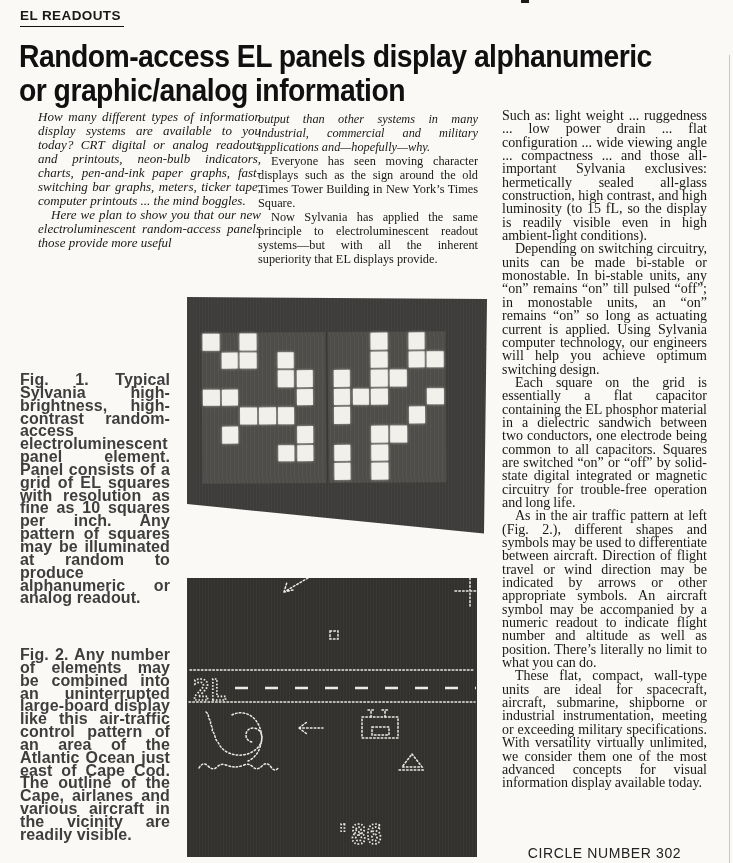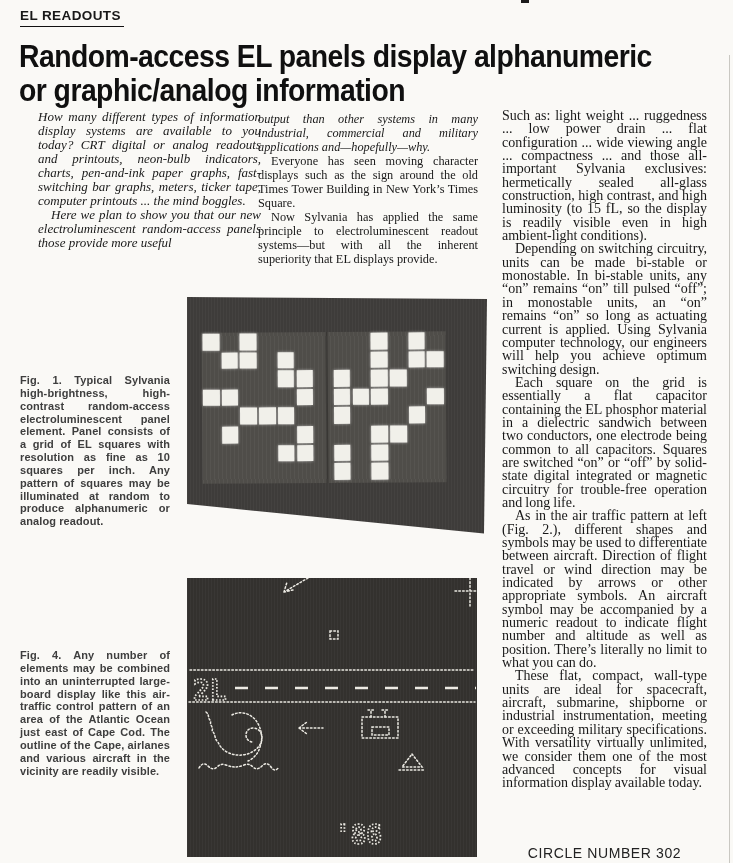--- a/index.html
+++ b/index.html
@@ -26,21 +26,21 @@
   .col { position:absolute; text-align:justify; }
   .col p { margin:0; }
   .col p.ind { text-indent:13px; }
   .col1 { left:38px;  top:110px; width:223px; font-size:13px; line-height:14.05px; font-style:italic; }
   .col2 { left:258px; top:112px; width:220px; font-size:12.3px; line-height:14.05px; }
   .col2 .cont { font-style:italic; }
   .col3 { left:502px; top:109px; width:205px; font-size:14px; line-height:13.35px; height:737px; overflow:hidden; word-spacing:-0.4px; }
   .caption {
     position:absolute; left:20px; width:150px;
     font-family:"Liberation Sans", sans-serif;
-    font-weight:bold; font-size:11px; line-height:12.85px;
+    font-weight:bold; font-size:16px; line-height:12.85px;
     color:#3e3e3e; text-align:justify; letter-spacing:.1px;
   }
   .caption1 { top:374px; }
   .caption2 { top:649px; }
 
   .fig1 {
     position:absolute; left:187px; top:297px; width:300px; height:238px;
     background:var(--panel1,#3e3c3a);
     background-image:repeating-linear-gradient(90deg, rgba(255,255,255,.03) 0 1px, transparent 1px 3px);
     clip-path:polygon(0 0, 100% 0.8%, 99% 99.4%, 0 87%);
@@ -99,21 +99,21 @@
 
   <div class="col col3">
     <p>Such as: light weight ... ruggedness ... low power drain ... flat configuration ... wide viewing angle ... compactness ... and those all-important Sylvania exclusives: hermetically sealed all-glass construction, high contrast, and high luminosity (to 15 fL, so the display is readily visible even in high ambient-light conditions).</p>
     <p class="ind">Depending on switching circuitry, units can be made bi-stable or monostable. In bi-stable units, any “on” remains “on” till pulsed “off”; in monostable units, an “on” remains “on” so long as actuating current is applied. Using Sylvania computer technology, our engineers will help you achieve optimum switching design.</p>
     <p class="ind">Each square on the grid is essentially a flat capacitor containing the EL phosphor material in a dielectric sandwich between two conductors, one electrode being common to all capacitors. Squares are switched “on” or “off” by solid-state digital integrated or magnetic circuitry for trouble-free operation and long life.</p>
     <p class="ind">As in the air traffic pattern at left (Fig. 2.), different shapes and symbols may be used to differentiate between aircraft. Direction of flight travel or wind direction may be indicated by arrows or other appropriate symbols. An aircraft symbol may be accompanied by a numeric readout to indicate flight number and altitude as well as position. There’s literally no limit to what you can do.</p>
     <p class="ind">These flat, compact, wall-type units are ideal for spacecraft, aircraft, submarine, shipborne or industrial instrumentation, meeting or exceeding military specifications. With versatility virtually unlimited, we consider them one of the most advanced concepts for visual information display available today.</p>
   </div>
 
   <div class="caption caption1">Fig. 1. Typical Sylvania high-brightness, high-contrast random-access electroluminescent panel element. Panel consists of a grid of EL squares with resolution as fine as 10 squares per inch. Any pattern of squares may be illuminated at random to produce alphanumeric or analog readout.</div>
-  <div class="caption caption2">Fig. 4. Any number of elements may be combined into an uninterrupted large-board display like this air-traffic control pattern of an area of the Atlantic Ocean just east of Cape Cod. The outline of the Cape, airlanes and various aircraft in the vicinity are readily visible.</div>
+  <div class="caption caption2">Fig. 2. Any number of elements may be combined into an uninterrupted large-board display like this air-traffic control pattern of an area of the Atlantic Ocean just east of Cape Cod. The outline of the Cape, airlanes and various aircraft in the vicinity are readily visible.</div>
 
   <div class="fig1">
     <div class="fig1-inner">
       <div class="seam"></div>
     <div class="sq" style="left: 1px; top: 1px;"></div>
         <div class="sq" style="left: 38.4px; top: 1px;"></div>
         <div class="sq" style="left: 169.3px; top: 1px;"></div>
         <div class="sq" style="left: 206.7px; top: 1px;"></div>
         <div class="sq" style="left: 19.7px; top: 19.6px;"></div>
         <div class="sq" style="left: 38.4px; top: 19.6px;"></div>

